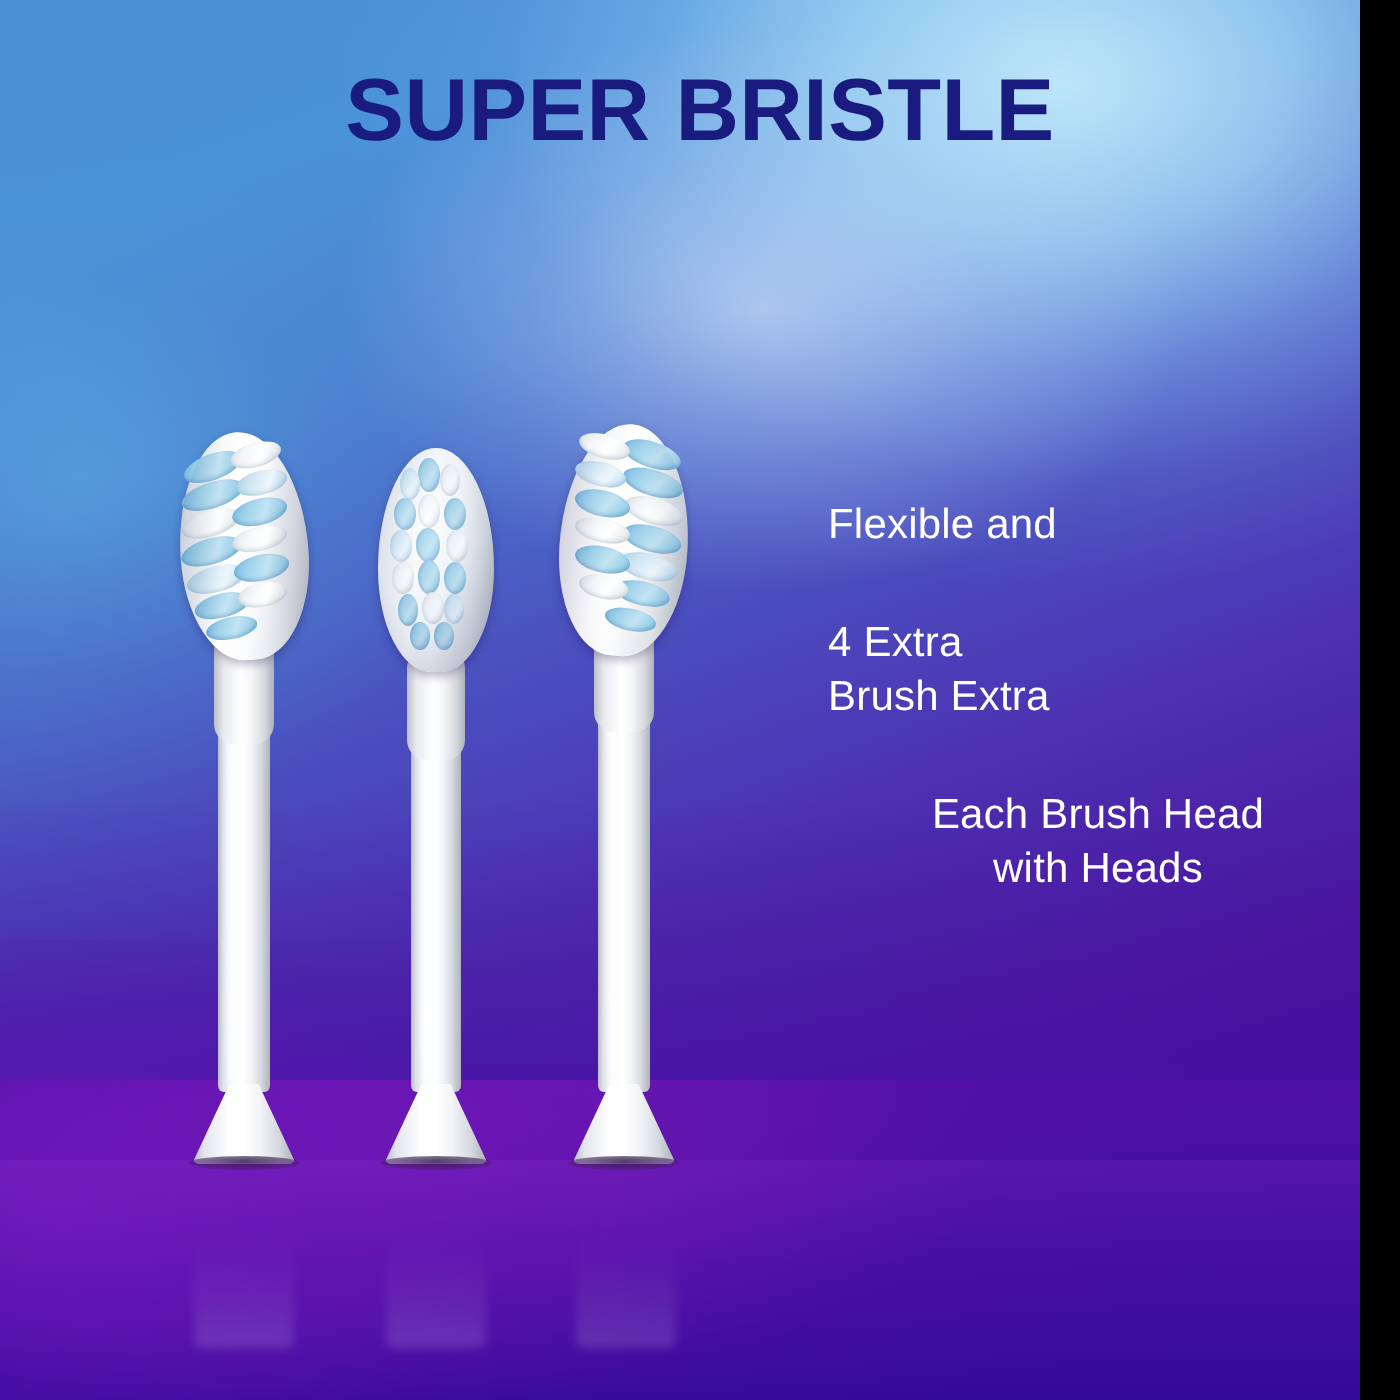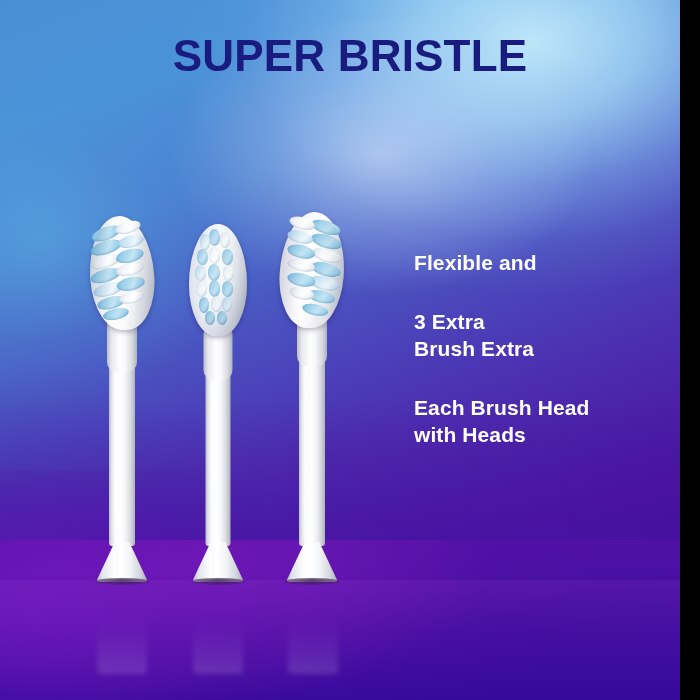--- a/index.html
+++ b/index.html
@@ -119,25 +119,25 @@
   
   .features {
     position: absolute;
     left: 414px;
     top: 250px;
     width: 270px;
   }
   .feature {
     margin-bottom: 33px;
   }
-  .feature:last-child { margin-bottom: 0; }
+  .feature:last-child { margin-bottom: 0; text-align: center; }
   .feature-line {
     color: #ffffff;
     font-size: 21px;
-    font-weight: 700;
+    font-weight: 400;
     line-height: 1.26;
     letter-spacing: 0.1px;
     white-space: nowrap;
   }
 
   
   .brush {
     position: absolute;
     bottom: 118px;
   }
@@ -417,21 +417,21 @@
     </div>
   </div>
 
   <div class="floor-sheen"></div>
 
   <div class="features">
     <div class="feature">
       <div class="feature-line">Flexible and</div>
     </div>
     <div class="feature">
-      <div class="feature-line">3 Extra</div>
+      <div class="feature-line">4 Extra</div>
       <div class="feature-line">Brush Extra</div>
     </div>
     <div class="feature">
       <div class="feature-line">Each Brush Head</div>
       <div class="feature-line">with Heads</div>
     </div>
   </div>
 
 </div>
 

